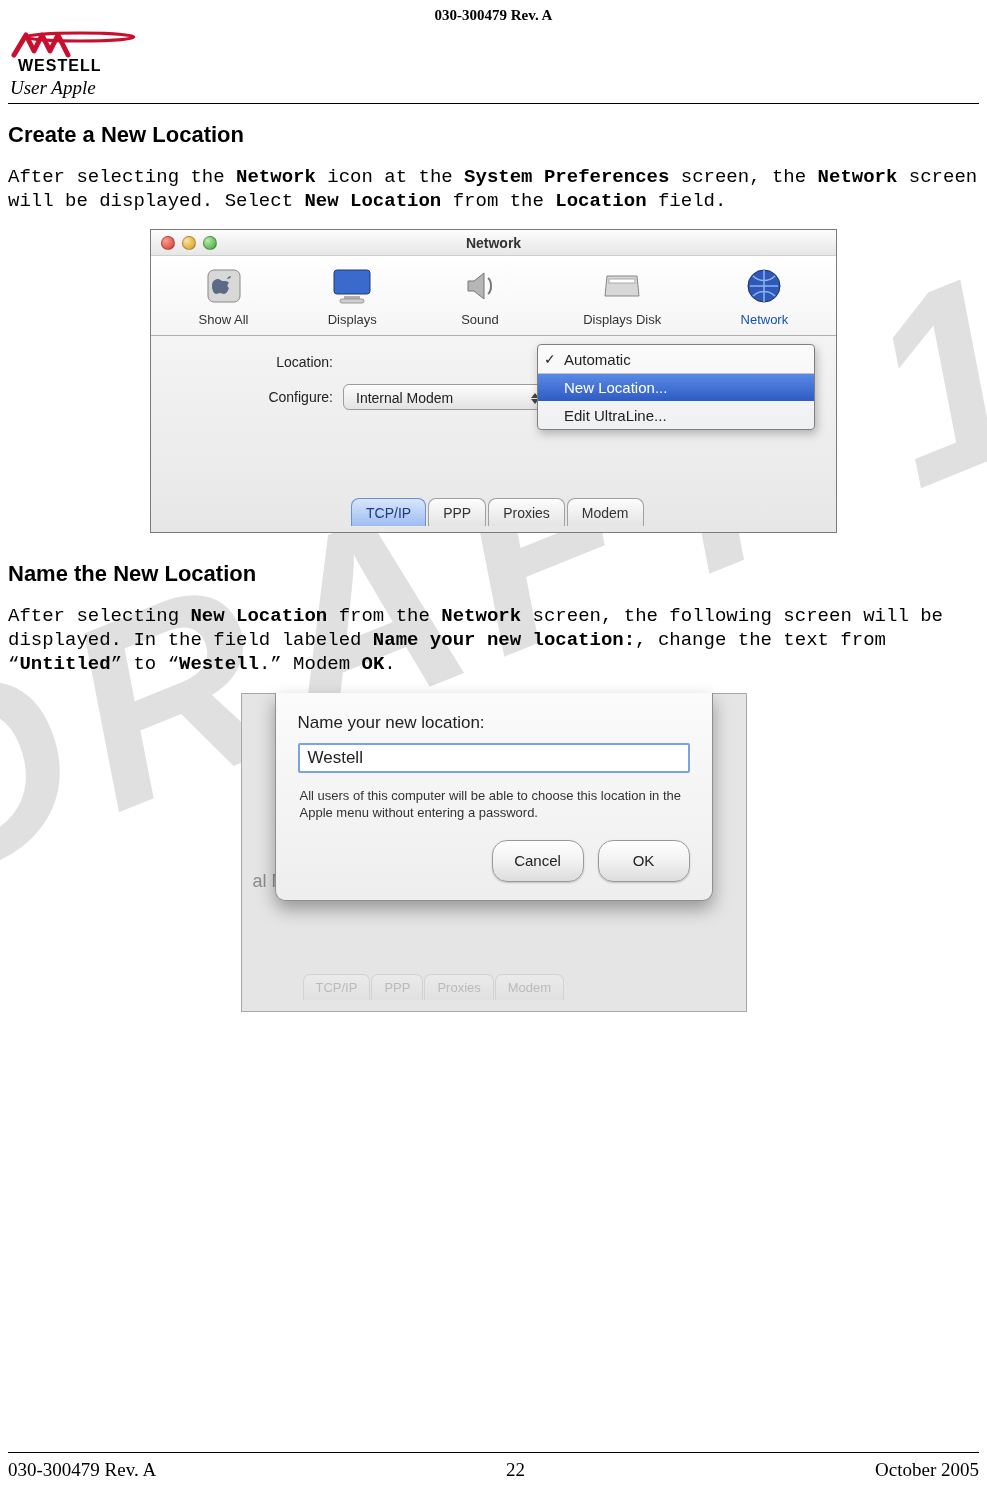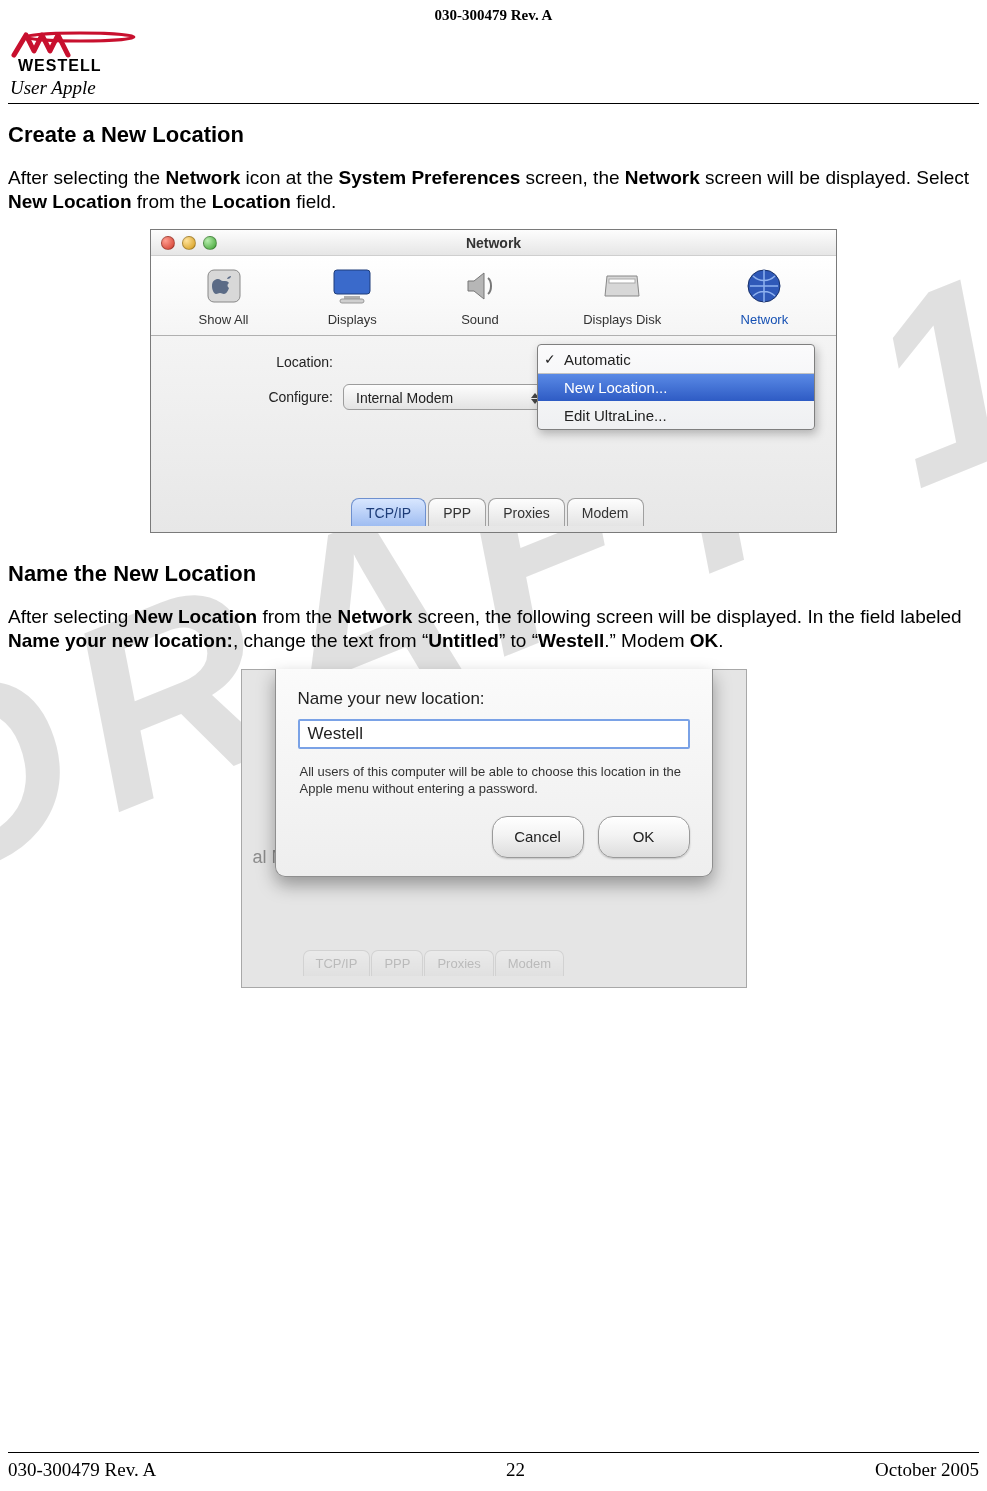--- a/index.html
+++ b/index.html
@@ -32,21 +32,21 @@
   }
   .page { position: relative; z-index: 1; padding: 0 8px; }
   .doc-header { text-align: center; font-family: "Times New Roman", serif; font-weight: bold; font-size: 15px; padding-top: 6px; line-height: 1.25; }
   .brand-row { display: flex; align-items: flex-end; justify-content: space-between; padding: 6px 2px 0 2px; }
   .brand-left { display: flex; flex-direction: column; align-items: flex-start; }
   .brand-right { font-style: italic; font-weight: bold; font-family: "Times New Roman", serif; font-size: 19px; padding-bottom: 2px; }
   .user-guide { font-style: italic; font-family: "Times New Roman", serif; font-size: 19px; margin-top: 2px; }
   .logo { display: block; }
   .divider { border: none; border-top: 1px solid #000; margin: 4px 0 18px 0; }
   .section-title { font-family: Liberation Sans, sans-serif; font-size: 22px; font-weight: bold; margin: 6px 0 18px 0; }
-  .body-text { font-family: Liberation Sans, sans-serif; font-size: 19px; line-height: 1.25; margin-bottom: 16px; }
+  .body-text { font-family: Liberation Mono, monospace; font-size: 19px; line-height: 1.25; margin-bottom: 16px; }
   .body-text b { font-weight: bold; }
   .screenshot-wrap { display: flex; justify-content: center; margin: 4px 0 28px 0; }
 
   
   .fig1 {
     width: 687px;
     border: 1px solid #7a7a7a;
     background: #fff;
     font-family: "Lucida Grande", "Helvetica Neue", Arial, sans-serif;
     color: #222;

